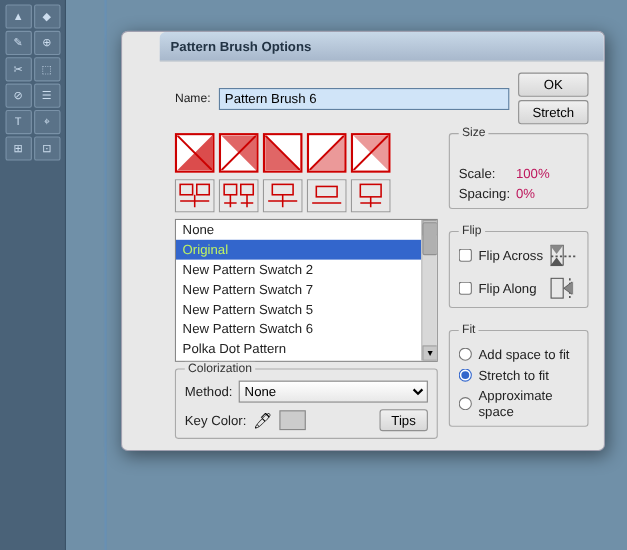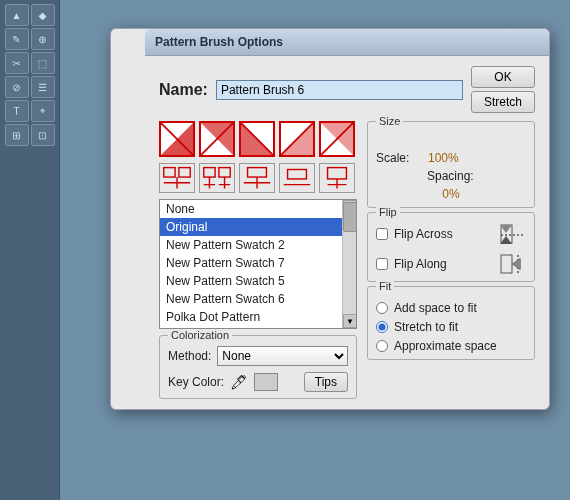--- a/index.html
+++ b/index.html
@@ -77,24 +77,23 @@
       gap: 8px;
     }
 
     
     .name-row {
       display: flex;
       align-items: center;
       gap: 8px;
     }
     .name-label {
-      font-size: 16px;
+      font-size: 11px;
       color: #222;
       white-space: nowrap;
-      font-weight: bold;
     }
     .name-input {
       flex: 1;
       height: 20px;
       border: 1px solid #6080a0;
       background: #d0e4f8;
       padding: 0 4px;
       font-size: 12px;
       color: #000;
       outline: none;
@@ -171,21 +170,21 @@
     }
     .pattern-list-item {
       padding: 2px 6px;
       font-size: 12px;
       color: #222;
       cursor: pointer;
       white-space: nowrap;
     }
     .pattern-list-item.selected {
       background: #3366cc;
-      color: #ffffff;
+      color: #bef264;
     }
 
     
     .section-box {
       border: 1px solid #aaa;
       border-radius: 3px;
       padding: 6px 8px;
       position: relative;
       background: #e8e8e8;
     }
@@ -243,24 +242,24 @@
       font-size: 12px;
       background: linear-gradient(to bottom, #f0f0f0, #d8d8d8);
       border: 1px solid #909090;
       border-radius: 3px;
       cursor: pointer;
       height: 20px;
     }
 
     
     .right-panel {
-      width: 168px;
+      width: 127px;
       display: flex;
       flex-direction: column;
-      gap: 4px;
+      gap: 20px;
     }
 
     
     .size-section {
       border: 1px solid #aaa;
       border-radius: 3px;
       padding: 6px 8px;
       position: relative;
       background: #e8e8e8;
     }
@@ -273,21 +272,21 @@
       gap: 4px;
       margin-top: 2px;
     }
     .size-field-label {
       font-size: 12px;
       color: #222;
       width: 48px;
     }
     .size-value {
       font-size: 12px;
-      color: #a16207;
+      color: #be185d;
     }
 
     
     .flip-section {
       border: 1px solid #aaa;
       border-radius: 3px;
       padding: 6px 8px;
       position: relative;
       background: #e8e8e8;
     }
@@ -557,21 +556,21 @@
       </div>
 
       <div class="right-panel">
 
         <div class="size-section">
           <span class="section-label">Size</span>
           <div class="size-row" style="margin-top:23px;">
             <span class="size-field-label">Scale:</span>
             <span class="size-value">100%</span>
           </div>
-          <div class="size-row" style="margin-top:4px;flex-direction:column;">
+          <div class="size-row" style="margin-top:4px;">
             <span class="size-field-label">Spacing:</span>
             <span class="size-value">0%</span>
           </div>
         </div>
 
         <div class="flip-section">
           <span class="section-label">Flip</span>
           <div class="flip-row" style="margin-top:4px;">
             <input type="checkbox" class="flip-checkbox" style="">
             <span class="flip-label">Flip Across</span>

